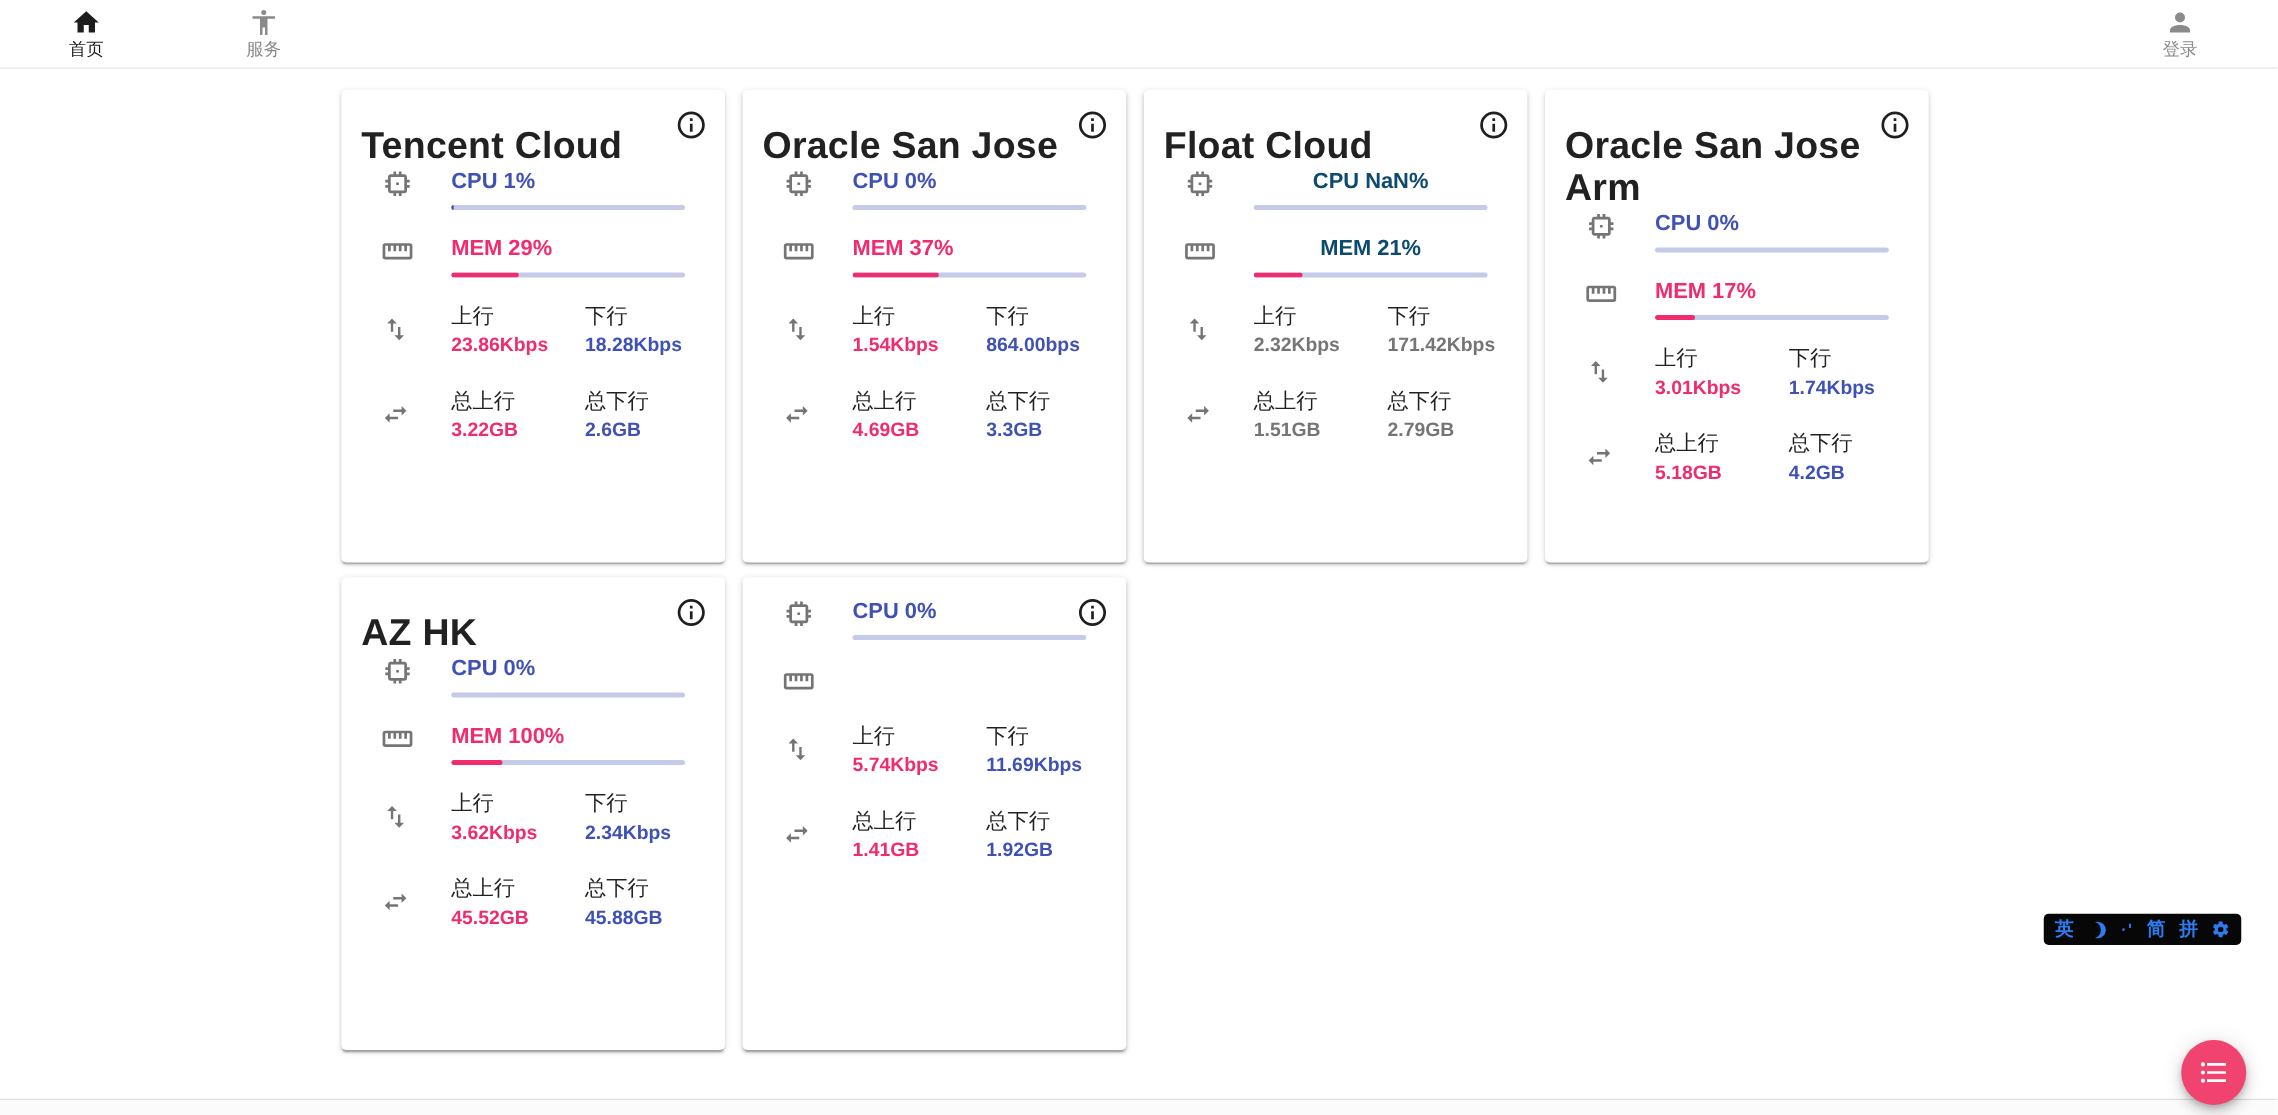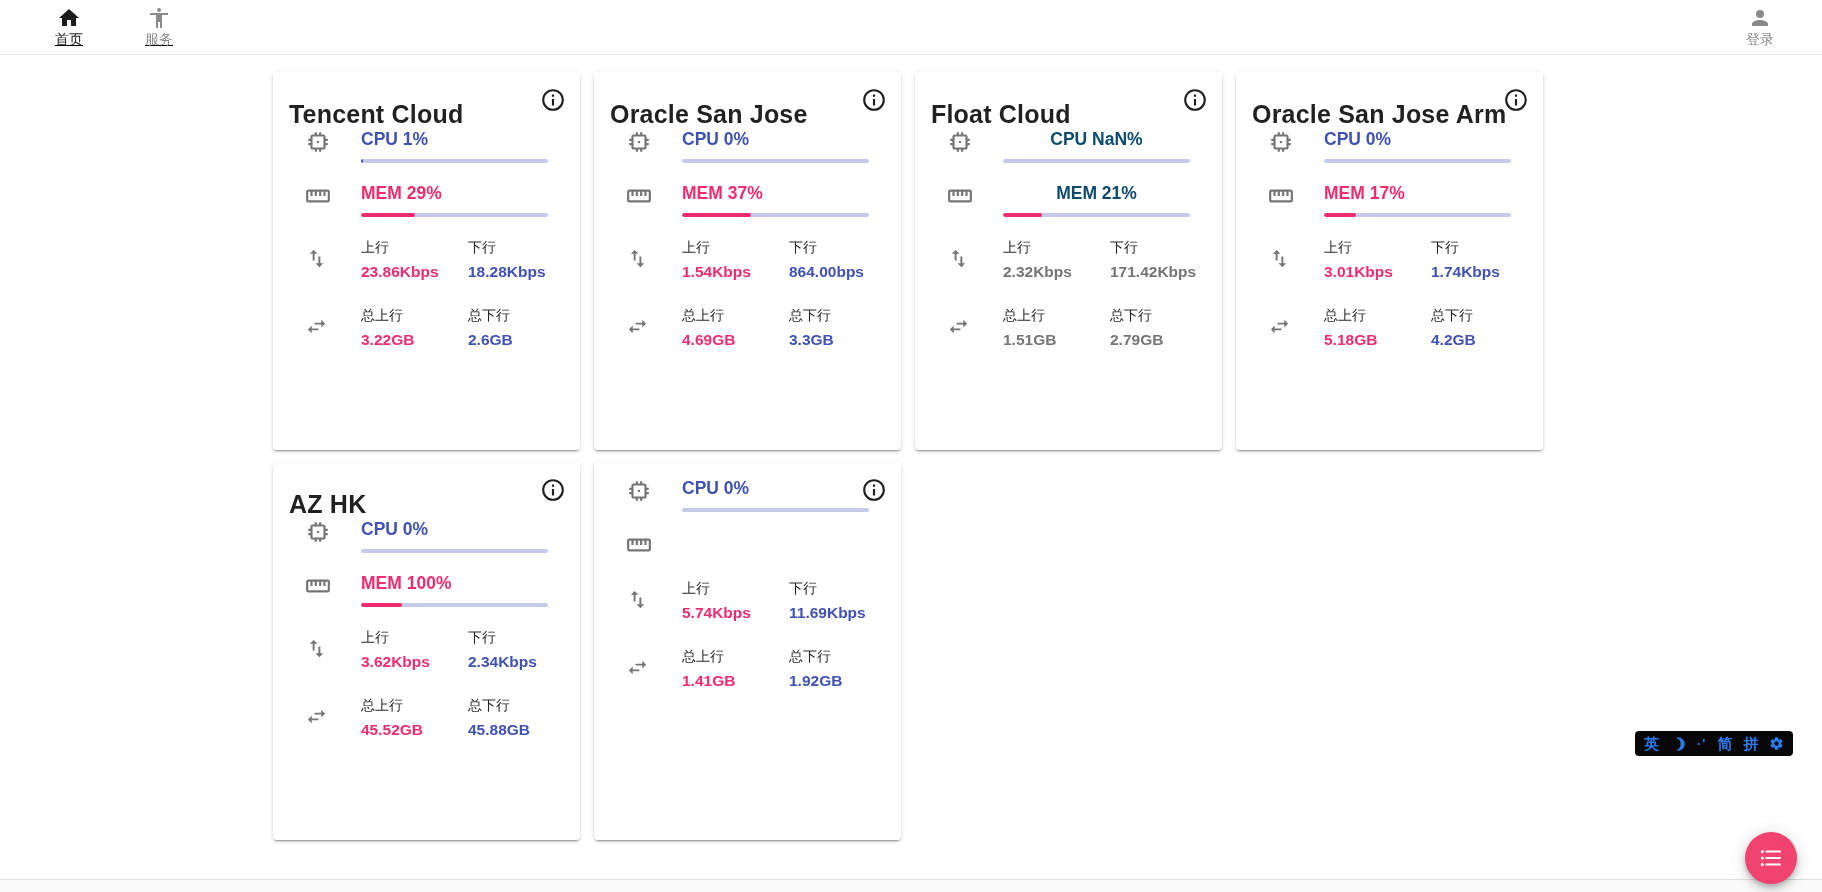--- a/index.html
+++ b/index.html
@@ -2,35 +2,35 @@
 <html><head>
 <meta charset="utf-8">
 <style>
   * { margin:0; padding:0; box-sizing:border-box; }
   html,body { width:1822px; height:892px; background:#ffffff;
     font-family:"Liberation Sans","DejaVu Sans",sans-serif; overflow:hidden; position:relative; }
 
   
   .topbar { position:absolute; top:0; left:0; width:100%; height:55px;
     background:#fff; border-bottom:1px solid #e8e8e8; display:flex; align-items:center; }
-  .nav-left { display:flex; padding-left:41px; gap:34px;text-decoration:underline; }
+  .nav-left { display:flex; padding-left:41px; gap:86px; }
   .nav-item { display:flex; flex-direction:column; align-items:center; cursor:pointer; width:56px; }
   .nav-item .lbl { font-size:14px; margin-top:1px; }
   .nav-item.active { color:#1c1c1c; }
   .nav-item.active .lbl { color:#1c1c1c; }
   .nav-item.inactive .lbl { color:#8a8a8a; }
-  .nav-right { margin-left:auto; padding-right:34px; }
+  .nav-right { margin-left:auto; padding-right:50px; }
 
   
   .grid { position:absolute; left:273px; top:72px; width:1270px;
     display:flex; flex-wrap:wrap; column-gap:14px; row-gap:12px; }
   .card { width:307px; height:378px; background:#fff; border-radius:4px; position:relative;
     padding:16px;
     box-shadow:0 3px 1px -2px rgba(0,0,0,.2), 0 2px 2px 0 rgba(0,0,0,.14), 0 1px 5px 0 rgba(0,0,0,.12); }
-  .card-title { margin-top:12px; font-size:25px; color:rgba(0,0,0,.87); letter-spacing:.2px; }
+  .card-title { margin-top:12px; font-size:30px; color:rgba(0,0,0,.87); letter-spacing:.2px; }
   .info-btn { position:absolute; top:14px; right:12px; width:28px; height:28px; border:none;
     background:transparent; cursor:pointer; padding:0; }
 
   .stats { }
   .row { display:flex; align-items:flex-start; }
   .row.meter { margin-bottom:20px; }
   .row.net { margin-bottom:22px; }
   .icon-cell { width:72px; flex:0 0 72px; padding-left:16px; }
   .row.meter .icon-cell { padding-top:0; }
   .row.net .icon-cell { padding-top:10px; }
@@ -40,21 +40,21 @@
   .cpu-label { color:#3f51b5; }
   .mem-label { color:#f02b70; }
   .bar { margin-top:9px; height:4px; border-radius:2px; background:#c5cae9; position:relative; overflow:hidden; }
   .fill { height:100%; border-radius:2px; width:0; }
   .cpu-fill { background:#3f51b5; }
   .mem-fill { background:#f02b70; }
 
   .two-col { display:flex; }
   .col1 { width:107px; flex:0 0 107px; }
   .col2 { flex:1; }
-  .net-label { font-size:14px; color:rgba(0,0,0,.87); line-height:21px; }
+  .net-label { font-size:17px; color:rgba(0,0,0,.87); line-height:21px; }
   .net-val { font-size:15.5px; font-weight:bold; line-height:22px; margin-top:3px; }
   .val-up { color:#f02b70; }
   .val-down { color:#3f51b5; }
 
   
   .card.offline .cpu-label, .card.offline .mem-label { color:#0c4a6e;text-align:center; }
   .card.offline .net-val { color:#757575; }
 
   
   .ime-bar { position:absolute; left:1635px; top:731px; height:25px; background:#070707;

